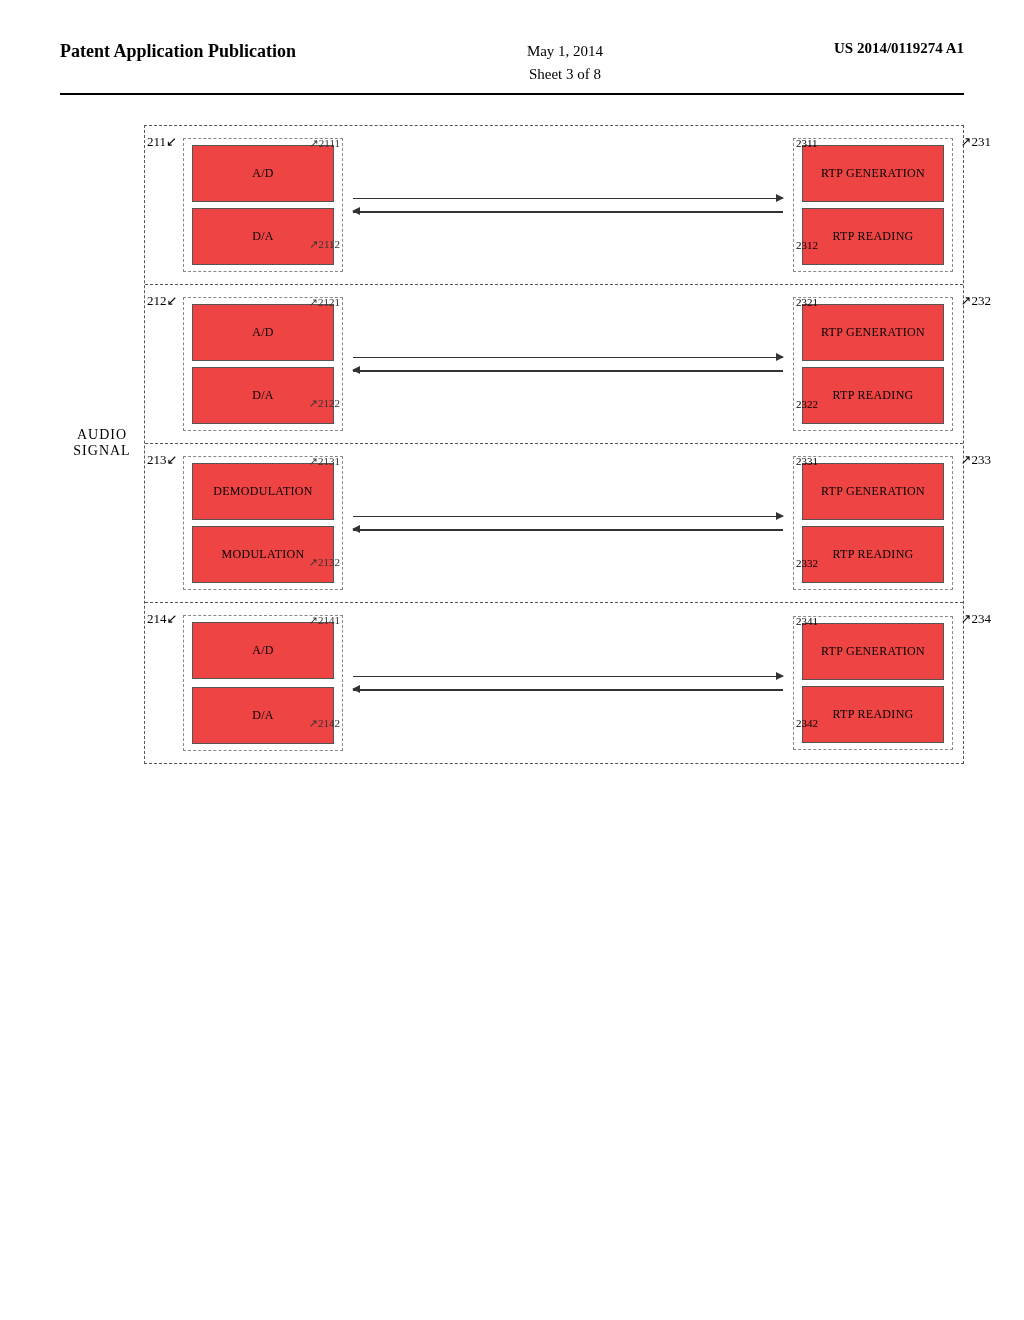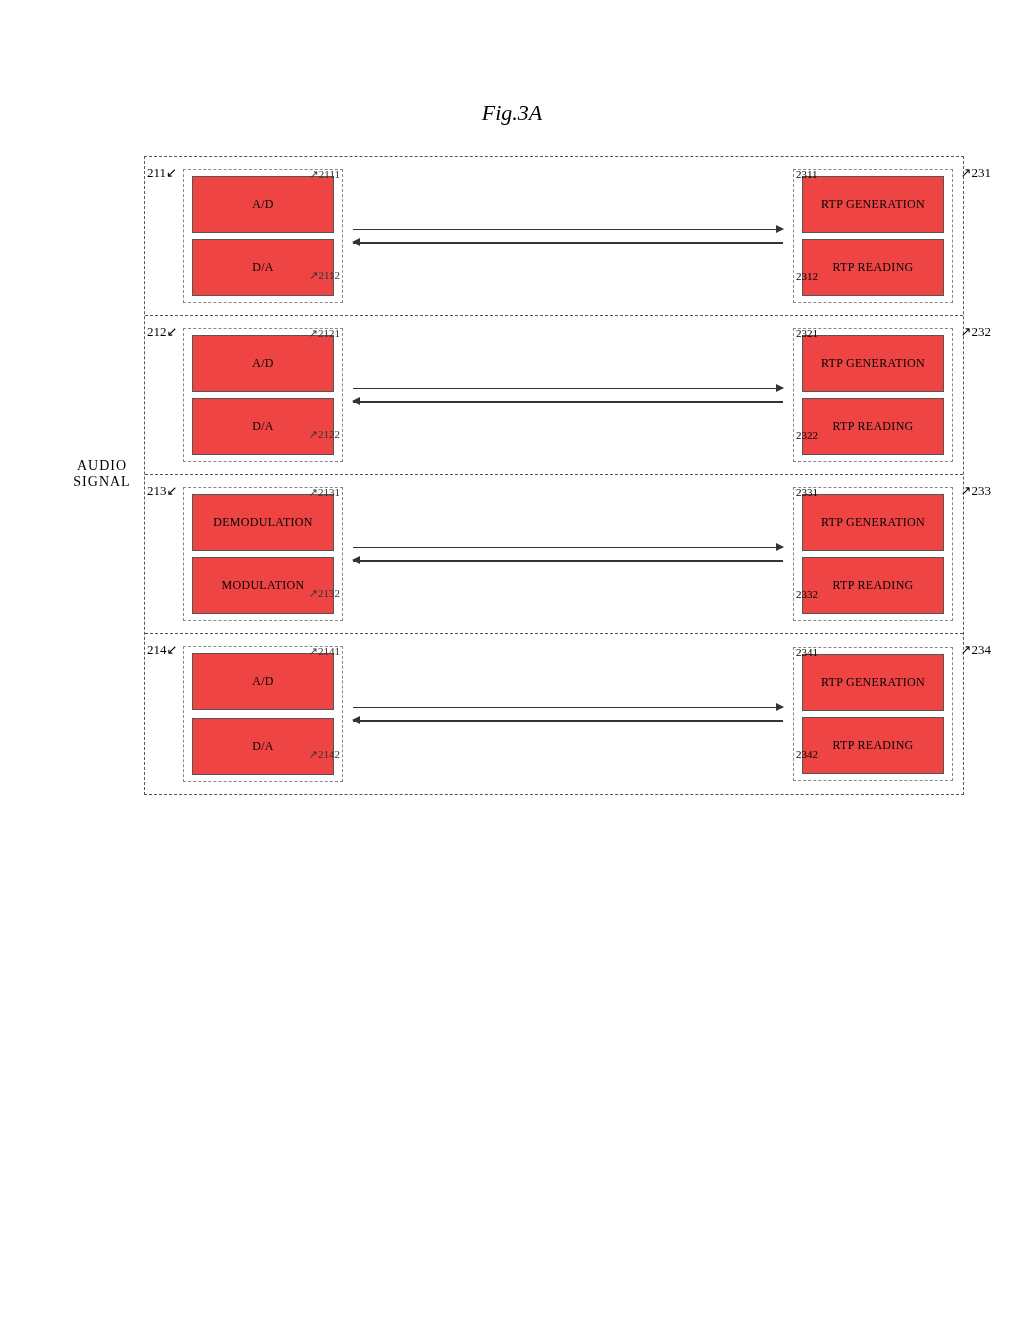--- a/index.html
+++ b/index.html
@@ -221,22 +221,29 @@
       position: absolute;
       right: -28px;
       top: 8px;
     }
   </style>
 </head>
 <body>
 
 <div class="page">
 
-
-  <div class="fig-title">Fig.3A</div>
+  <div class="header">
+    <div class="header-left">Patent Application Publication</div>
+    <div class="header-center">
+      <div>May 1, 2014</div>
+      <div>Sheet 3 of 8</div>
+    </div>
+    <div class="header-right">US 2014/0119274 A1</div>
+  </div>
+
 
   <div class="diagram-area">
     <div class="audio-signal-label">AUDIO SIGNAL</div>
 
     <div style="position:relative; width:860px;">
       <div class="outer-container" id="rows-container">
 
       <div class="row-block">
     <span class="row-label">211↙</span>
 

